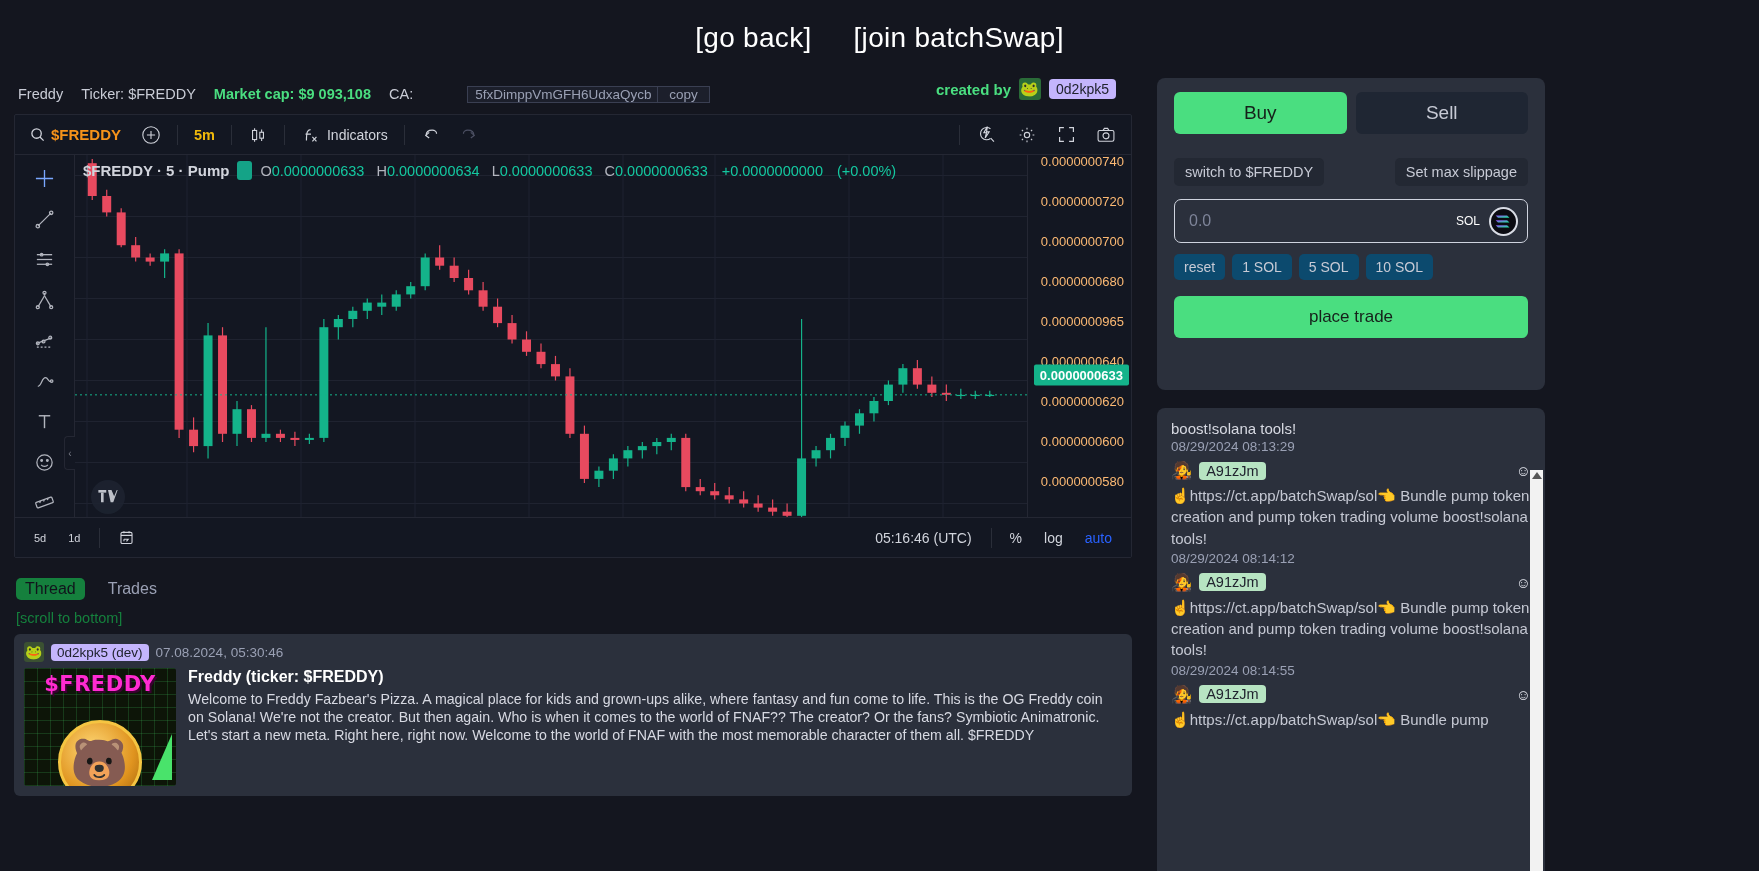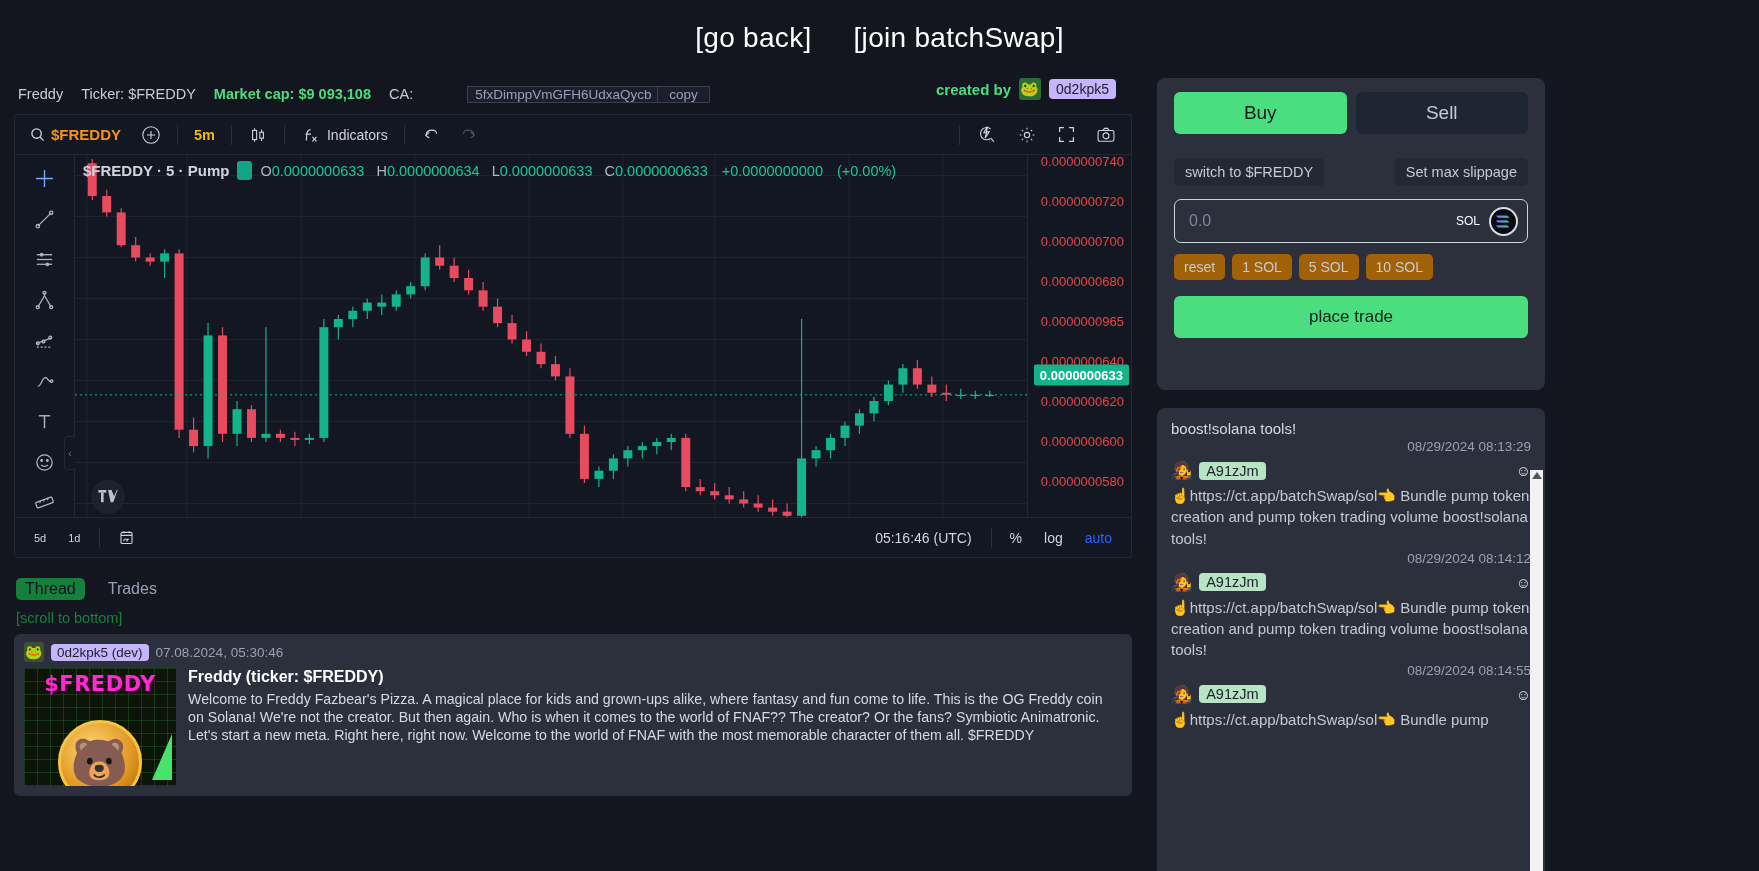--- a/index.html
+++ b/index.html
@@ -116,21 +116,21 @@
   .legend-ohlc { display: flex; gap: 12px; }
   .legend-ohlc span { color: #14c8a0; }
   .legend-ohlc b { color: #b2b5be; font-weight: 400; }
   .legend-chg { color: #14c8a0; margin-left: 6px; }
 
   .price-axis {
     position: absolute; right: 0; top: 0; width: 104px; bottom: 34px;
     border-left: 1px solid #242733;
   }
   .price-tick {
-    position: absolute; right: 7px; font-size: 13px; color: #ef4444;
+    position: absolute; right: 7px; font-size: 13px; color: #fdba74;
     transform: translateY(-50%); white-space: nowrap; padding-left: 36px;
   }
   .price-cur {
     position: absolute; right: 2px; background: #14b38a; color: #fff;
     font-size: 13px; font-weight: 700; padding: 3px 6px; border-radius: 2px;
     transform: translateY(-50%); white-space: nowrap;
   }
   .time-axis {
     position: absolute; left: 0; right: 0; bottom: 0; height: 34px;
     border-top: 1px solid #242733;
@@ -246,36 +246,36 @@
   }
   .amount-input::placeholder { color: #7e8499; }
   .sol-label { color: #ffffff; font-size: 12px; }
   .sol-icon {
     width: 29px; height: 29px; border-radius: 50%; flex: none;
     background: #0b0b12; border: 2px solid #d8dbe4;
     display: flex; align-items: center; justify-content: center;
   }
   .quick-row { display: flex; gap: 7px; margin-top: 11px; }
   .quick-btn {
-    background: #a16207; color: #c7cad5; font-size: 14px;
+    background: #0c4a6e; color: #c7cad5; font-size: 14px;
     padding: 5px 10px; border-radius: 5px; cursor: pointer;
   }
   .place-trade {
     margin-top: 16px; height: 42px; background: #4ade80; color: #16201a;
     border-radius: 6px; display: flex; align-items: center;
     justify-content: center; font-size: 17px; cursor: pointer;
   }
 
   .chat-panel {
     position: absolute; left: 1157px; top: 408px; width: 388px; bottom: 0;
     background: #2b303c; border-radius: 8px 8px 0 0; padding: 12px 14px 0;
     overflow: hidden;
   }
   .chat-lead { font-size: 15px; color: #d7d9e2; }
-  .chat-ts { font-size: 13.5px; color: #9aa0b4; text-align: right; margin: 2px 0 6px; }
+  .chat-ts { font-size: 13.5px; color: #9aa0b4; margin: 2px 0 6px; }
   .chat-head { display: flex; align-items: center; gap: 7px; margin-bottom: 4px; }
   .chat-avatar { font-size: 17px; }
   .chat-user {
     background: #b7e4c2; color: #20232e; border-radius: 4px; padding: 1px 7px;
     font-size: 14.5px;
   }
   .chat-smile { margin-left: auto; color: #e4e6ee; font-size: 15px; cursor: pointer; }
   .chat-msg { font-size: 15px; line-height: 1.42; color: #c5c8d3; word-wrap: break-word; }
   .chat-scrollbar {
     position: absolute; right: 2px; top: 62px; bottom: 0; width: 13px;

